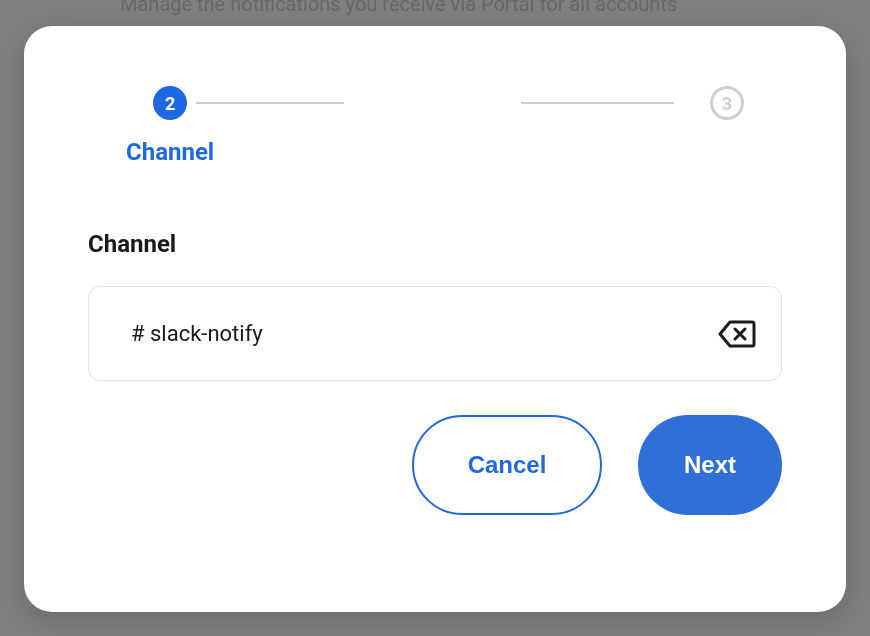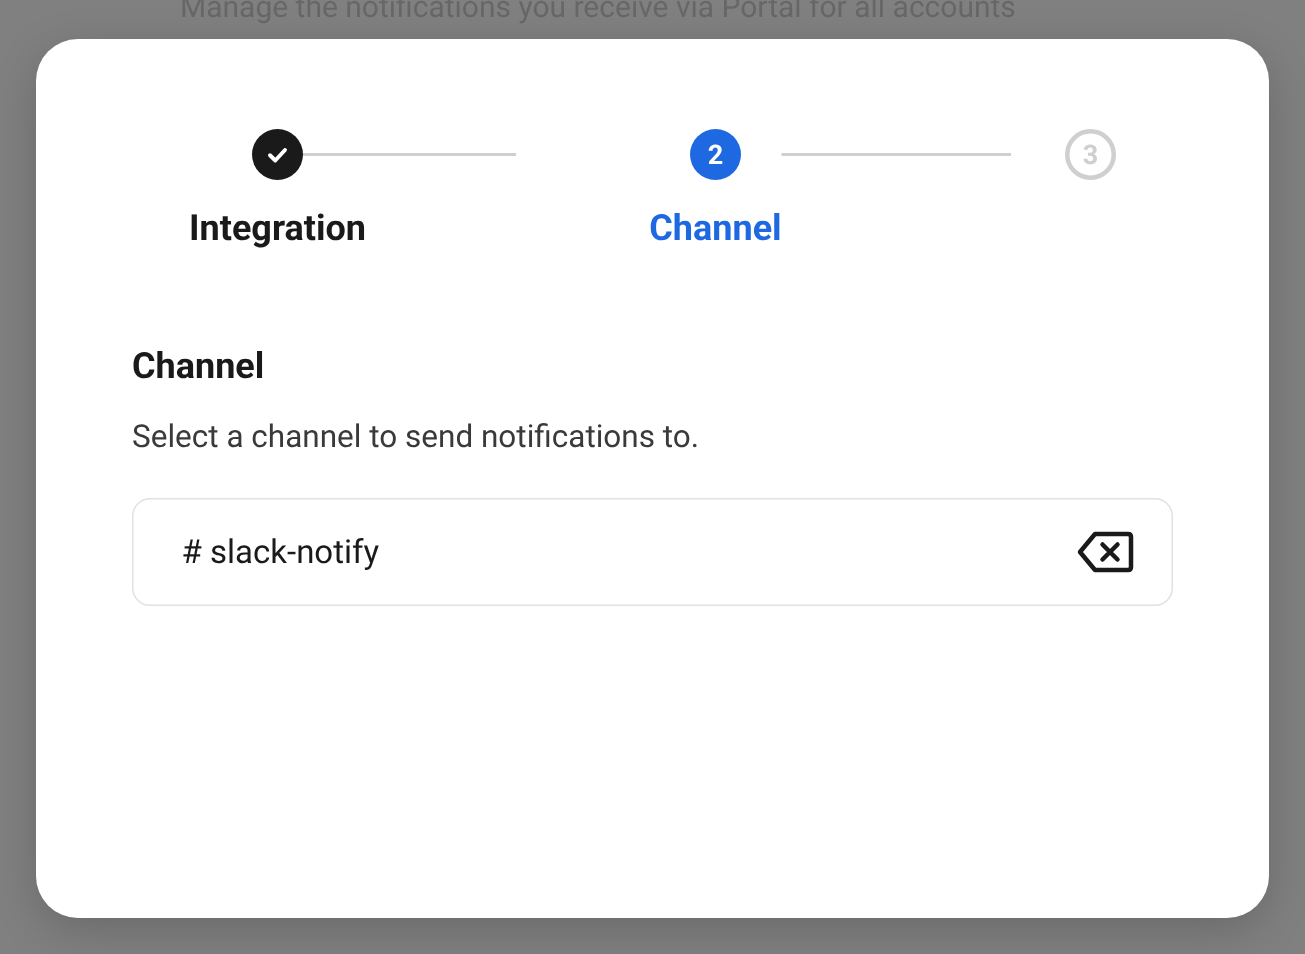--- a/index.html
+++ b/index.html
@@ -109,24 +109,24 @@
     .section-desc {
       font-size: 21px;
       color: #3a3a3a;
       margin-top: 22px;
     }
     .input-wrap {
       margin-top: 28px;
       position: relative;
       border: 1px solid #e1e1e1;
       border-radius: 12px;
-      height: 72px;
-      display: flex;
-      align-items: center;
-      padding: 0 32px;
+      height: 95px;
+      display: flex;
+      align-items: center;
+      padding: 0 42px;
     }
     .input-value {
       font-size: 22px;
       color: #1a1a1a;
     }
     .clear-btn {
       position: absolute;
       right: 24px;
       top: 50%;
       transform: translateY(-50%);
@@ -172,45 +172,40 @@
 </head>
 <body>
 
 <div class="bg-text">Manage the notifications you receive via Portal for all accounts</div>
 
 <div class="modal">
   <div class="stepper">
     <div class="connector connector-1"></div>
     <div class="connector connector-2"></div>
 
-    <div class="step">
-      <div class="step-circle done">
-        <svg width="16" height="16" viewBox="0 0 16 16" fill="none">
-          <path d="M3 8.5 L6.5 12 L13 5" stroke="#ffffff" stroke-width="2.6" stroke-linecap="round" stroke-linejoin="round"></path>
-        </svg>
-      </div>
-      <div class="step-label">Integration</div>
-    </div>
 
     <div class="step">
       <div class="step-circle current">2</div>
       <div class="step-label current">Channel</div>
     </div>
 
     <div class="step">
       <div class="step-circle future">3</div>
     </div>
   </div>
 
   <h2 class="section-title">Channel</h2>
-  <p class="section-desc">Select a channel to send notifications to.</p>
 
   <div class="input-wrap">
     <span class="input-value"># slack-notify</span>
     <button class="clear-btn">
       <svg width="38" height="30" viewBox="0 0 38 30" fill="none">
         <path d="M12 3 L34 3 Q36 3 36 5 L36 25 Q36 27 34 27 L12 27 L2 15 Z" stroke="#1a1a1a" stroke-width="3" stroke-linejoin="round" fill="none"></path>
         <path d="M17 10 L27 20 M27 10 L17 20" stroke="#1a1a1a" stroke-width="3" stroke-linecap="round"></path>
       </svg>
     </button>
   </div>
 
+  <div class="buttons">
+    <button class="btn btn-cancel">Cancel</button>
+    <button class="btn btn-next">Next</button>
+  </div>
 </div>
 
 </body></html>

